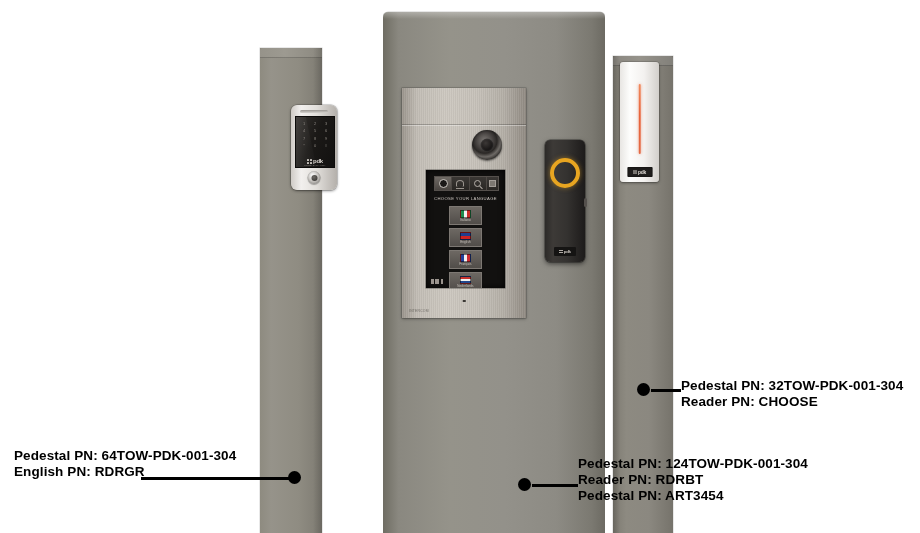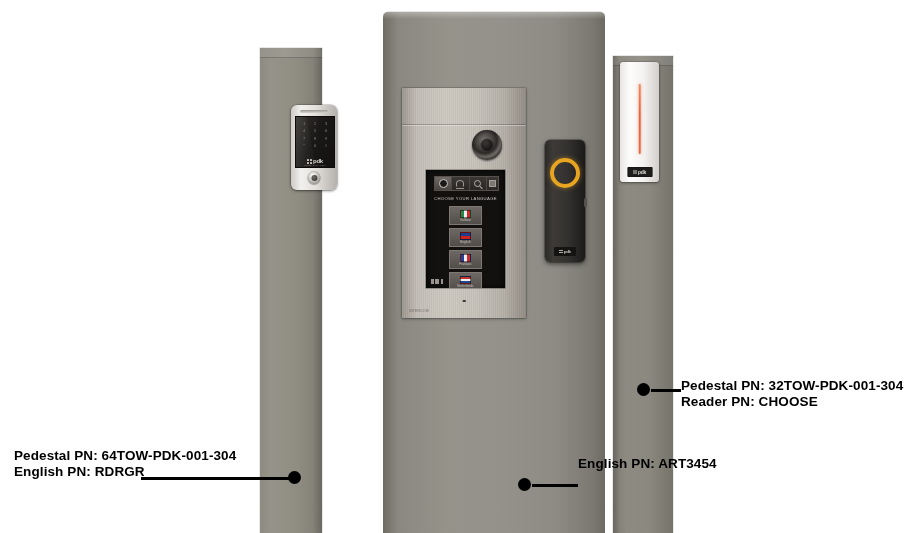--- a/index.html
+++ b/index.html
@@ -433,19 +433,21 @@
     <div class="txt">
       <div>Pedestal PN: 32TOW-PDK-001-304</div>
       <div>Reader PN: CHOOSE</div>
     </div>
     <div class="line"></div>
     <div class="dot"></div>
   </div>
 
   <div class="callout" id="co-center" style="left:518px;top:456px;">
     <div class="txt">
-      <div>English PN: ART3454</div>
+      <div>Pedestal PN: 124TOW-PDK-001-304</div>
+      <div>Reader PN: RDRBT</div>
+      <div>Pedestal PN: ART3454</div>
     </div>
     <div class="line"></div>
     <div class="dot"></div>
   </div>
 
 </div>
 
 </body></html>

